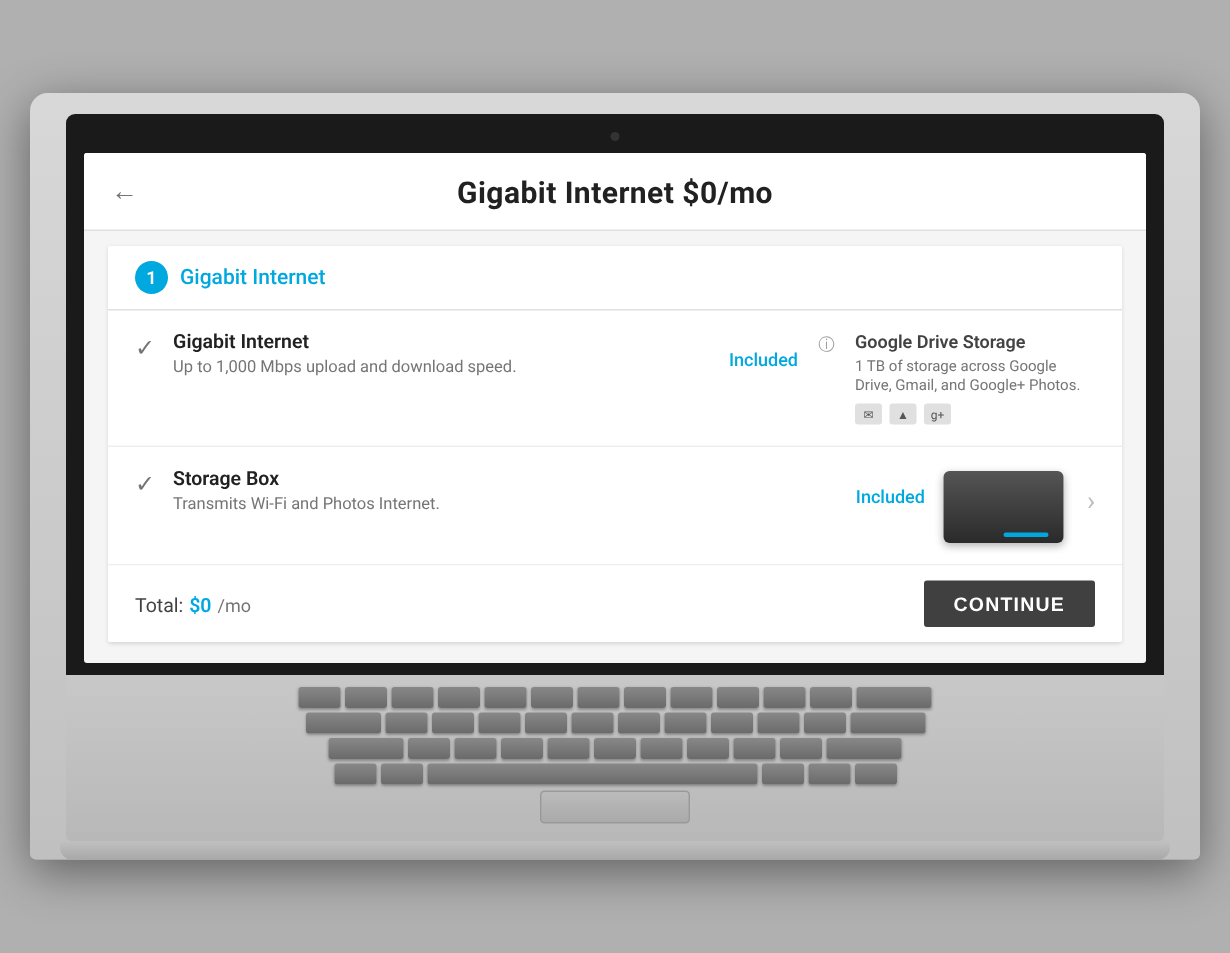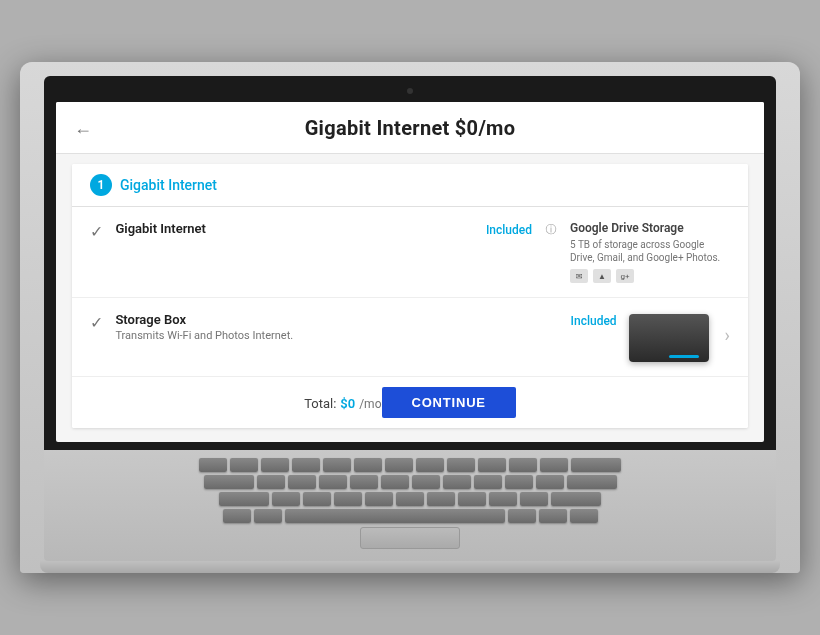--- a/index.html
+++ b/index.html
@@ -146,21 +146,21 @@
       gap: 12px;
       flex-shrink: 0;
       margin-left: 16px;
     }
 
     .included-badge {
       color: #00a8e0;
       font-size: 12px;
       font-weight: 500;
       white-space: nowrap;
-      margin-top: 2px;
+      margin-top: 12px;
     }
 
     .info-block {
       display: flex;
       flex-direction: column;
       max-width: 160px;
     }
 
     .info-title {
       font-size: 12px;
@@ -231,21 +231,21 @@
       color: #bdbdbd;
       font-size: 18px;
       margin-top: 12px;
       margin-left: 4px;
     }
 
     
     .footer-bar {
       display: flex;
       align-items: center;
-      justify-content: center;
+      justify-content: space-between;
       padding: 10px 18px;
       background: #fff;
     }
 
     .total-text {
       font-size: 13px;
       color: #424242;
       font-weight: 400;
     }
 
@@ -253,24 +253,24 @@
       color: #00a8e0;
       font-weight: 600;
     }
 
     .total-per {
       color: #757575;
       font-size: 12px;
     }
 
     .continue-btn {
-      background: #1d4ed8;
+      background: #404040;
       color: #fff;
       border: none;
-      padding: 8px 30px;
+      padding: 8px 20px;
       font-size: 13px;
       font-weight: 600;
       letter-spacing: 0.8px;
       border-radius: 2px;
       cursor: pointer;
       text-transform: uppercase;
     }
 
     
     .keyboard-base {
@@ -338,27 +338,28 @@
 
         <div class="section-header">
           <div class="section-number">1</div>
           <span class="section-title">Gigabit Internet</span>
         </div>
 
         <div class="item-row">
           <span class="check-icon">✓</span>
           <div class="item-info">
             <div class="item-name">Gigabit Internet</div>
+            <div class="item-desc">Up to 1,000 Mbps upload and download speed.</div>
           </div>
           <div class="item-right">
             <span class="included-badge">Included</span>
             <span class="info-icon-circle">ⓘ</span>
             <div class="info-block">
               <div class="info-title">Google Drive Storage</div>
-              <div class="info-desc">5 TB of storage across Google Drive, Gmail, and Google+ Photos.</div>
+              <div class="info-desc">1 TB of storage across Google Drive, Gmail, and Google+ Photos.</div>
               <div class="info-icons">
                 <div class="info-icon-box">✉</div>
                 <div class="info-icon-box">▲</div>
                 <div class="info-icon-box">g+</div>
               </div>
             </div>
           </div>
         </div>
 
         <div class="item-row">

